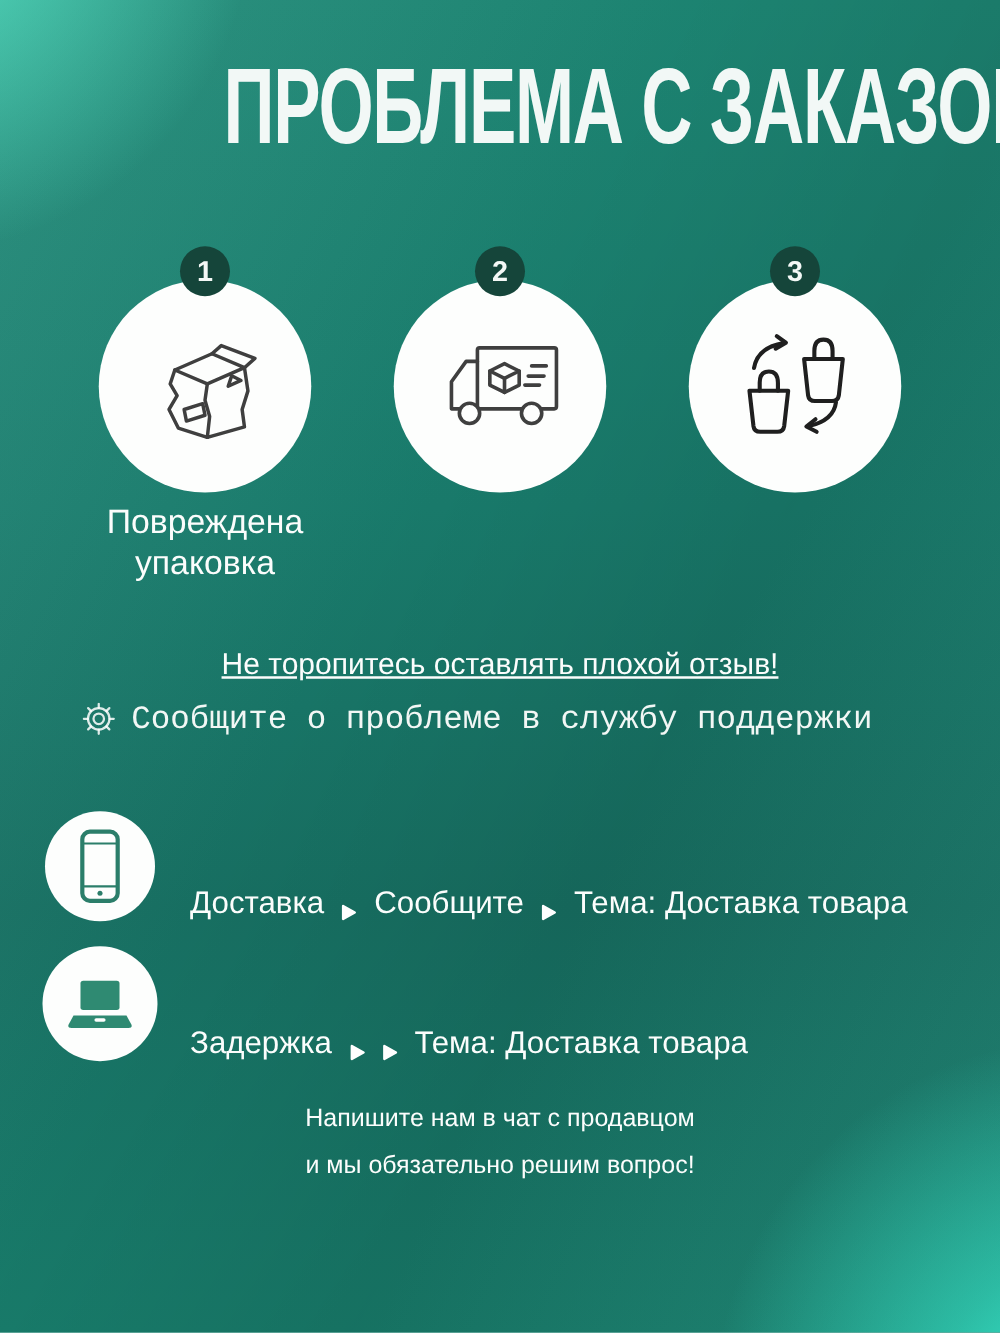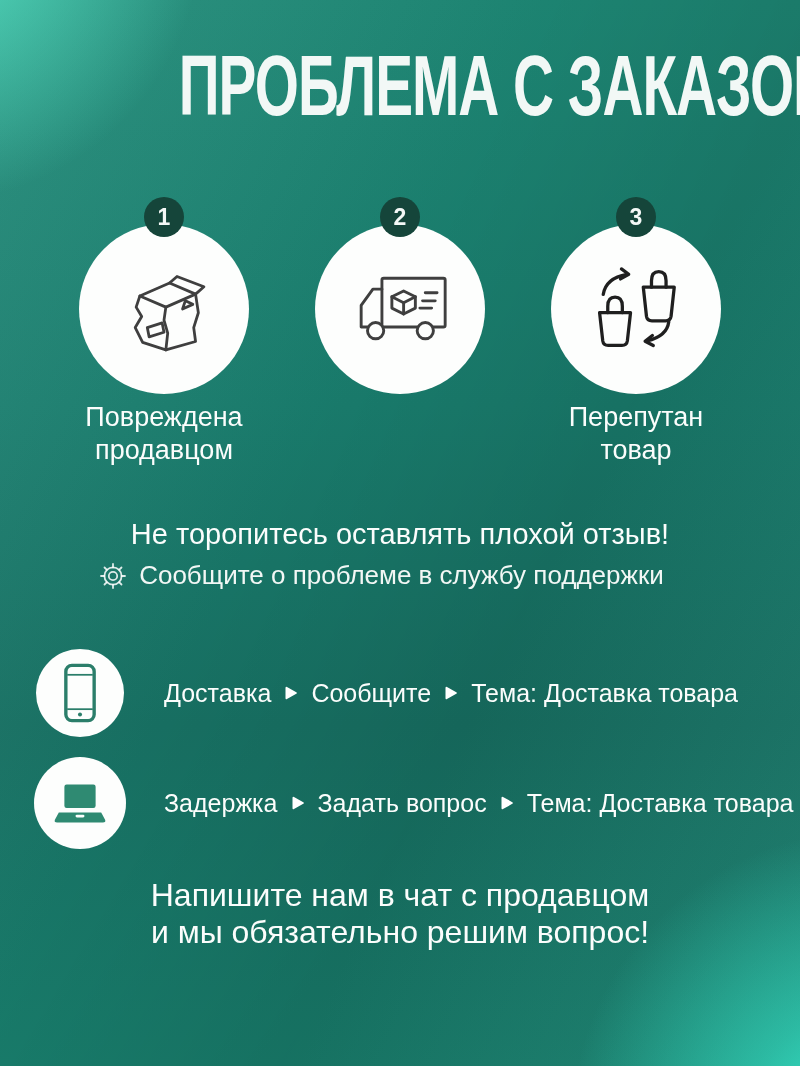--- a/index.html
+++ b/index.html
@@ -55,50 +55,50 @@
   }
   .issue-label {
     margin-top: 7px;
     font-size: 27px; line-height: 33px; text-align: center;
     white-space: pre-line; color: #fbfdfc;
   }
 
   
   .headline {
     position: absolute; top: 518px; left: 0; width: 800px;
-    text-align: center; font-size: 29px; color: #fbfdfc;
+    text-align: center; font-size: 24px; color: #fbfdfc; text-decoration: underline;
   }
   .subline {
     position: absolute; top: 560px; left: 0; width: 764px;
     display: flex; align-items: center; justify-content: center; gap: 13px;
-    font-size: 26px; color: #f2f7f5;
+    font-size: 26px; color: #f2f7f5; font-family: Liberation Mono, monospace;
   }
 
   
   .path-row { position: absolute; left: 0; width: 800px; }
   .path-row.phone { top: 649px; height: 88px; }
   .path-row.web   { top: 757px; height: 92px; }
   .row-circle {
     position: absolute; top: 0; border-radius: 50%;
     background: #fdfefd;
     display: flex; align-items: center; justify-content: center;
   }
   .path-row.phone .row-circle { left: 36px; width: 88px; height: 88px; }
   .path-row.web   .row-circle { left: 34px; width: 92px; height: 92px; }
   .steps {
     position: absolute; left: 152px; top: 0; height: 100%;
-    display: flex; align-items: center; gap: 14px;
-    font-size: 25px; white-space: nowrap; color: #fbfdfc; margin-left: 12px;
+    display: flex; align-items: flex-end; gap: 14px;
+    font-size: 25px; white-space: nowrap; color: #fbfdfc;
   }
   .sep { flex: 0 0 auto; display: block; }
 
   
   .footer {
     position: absolute; top: 877px; left: 0; width: 800px;
-    text-align: center; font-size: 32px; line-height: 37px;
+    text-align: center; font-size: 20px; line-height: 37px;
     white-space: pre-line; color: #fbfdfc;
   }
 
   svg { display: block; }
 </style>
 </head>
 <body>
 
 <div class="canvas">
 
@@ -117,21 +117,21 @@
           <path d="M30,42 L62,28 L90,40 L58,54 Z"></path>
           <path d="M62,28 L70,21 L99,32 L90,40"></path>
           <path d="M79,47 L87,51 L76,56 Z"></path>
           <path d="M90,40 L93,60 L88,76 L90,91 L58,100"></path>
           <path d="M30,42 L26,54 L32,64 L25,76 L33,92 L58,100"></path>
           <path d="M58,54 L56,68 L60,82 L58,100"></path>
           <path d="M38,76 L54,71 L56,81 L40,86 Z"></path>
         </svg>
       </div>
       <div class="issue-label">Повреждена
-продавцом</div>
+упаковка</div>
     </div>
 
     <div class="issue">
       <div class="badge">
         <span>2</span>
       </div>
       <div class="circle">
         <svg width="112" height="84" viewBox="0 0 124 92" fill="none" stroke="#3f3f3f" stroke-width="3.2" stroke-linejoin="round" stroke-linecap="round">
           <rect x="42" y="12" width="70" height="54" rx="2"></rect>
           <path d="M66,26 L79,32.5 L66,39 L53,32.5 Z"></path>
@@ -156,22 +156,20 @@
           <path d="M64,32 H98 L94.5,64 Q93.8,69 88.5,69 H73.5 Q68.2,69 67.5,64 Z"></path>
           <path d="M73,32 V25 Q73,15 81,15 Q89,15 89,25 V32"></path>
           <path d="M16,60 H50 L46.5,91 Q45.8,96 40.5,96 H25.5 Q20.2,96 19.5,91 Z"></path>
           <path d="M25,60 V53 Q25,43 33,43 Q41,43 41,53 V60"></path>
           <path d="M20,40 Q23,22 46,18"></path>
           <path d="M40,12 L48,17.8 L39,23"></path>
           <path d="M92,70 Q90,86 68,91"></path>
           <path d="M74,85 L66,91.4 L75,96"></path>
         </svg>
       </div>
-      <div class="issue-label">Перепутан
-товар</div>
     </div>
 
   </div>
 
   <div class="headline">Не торопитесь оставлять плохой отзыв!</div>
 
   <div class="subline">
     <svg width="26" height="26" viewBox="0 0 26 26" fill="none" stroke="rgba(255,255,255,0.85)" stroke-width="1.8" stroke-linecap="round">
       <circle cx="13" cy="13" r="4.2"></circle>
       <circle cx="13" cy="13" r="8.6"></circle>
@@ -215,21 +213,20 @@
         <rect x="24" y="6" width="56" height="42" rx="4" fill="#2f8a72"></rect>
         <path d="M14,56 L90,56 L97,69 Q99,74 93,74 L11,74 Q5,74 7,69 Z" fill="#2f8a72"></path>
         <rect x="44" y="60" width="16" height="5" rx="2.5" fill="#fdfefd"></rect>
       </svg>
     </div>
     <div class="steps">
       <span>Задержка</span>
       <svg class="sep" width="12" height="14" viewBox="0 0 12 14">
         <path d="M1.5,1.8 L10.8,7 L1.5,12.2 Z" fill="#fff" stroke="#fff" stroke-width="2" stroke-linejoin="round"></path>
       </svg>
-      <span>Задать вопрос</span>
       <svg class="sep" width="12" height="14" viewBox="0 0 12 14">
         <path d="M1.5,1.8 L10.8,7 L1.5,12.2 Z" fill="#fff" stroke="#fff" stroke-width="2" stroke-linejoin="round"></path>
       </svg>
       <span>Тема: Доставка товара</span>
     </div>
   </div>
 
   <div class="footer">Напишите нам в чат с продавцом
 и мы обязательно решим вопрос!</div>
 

